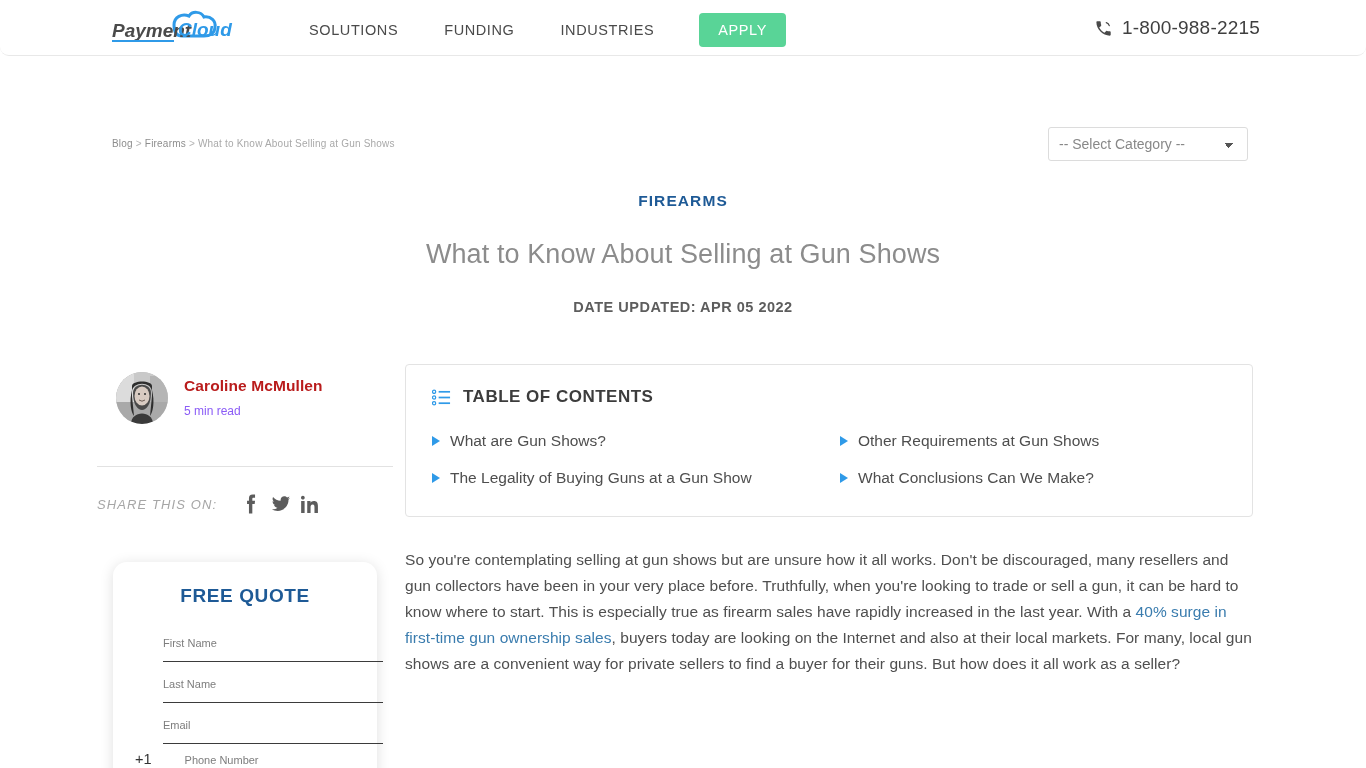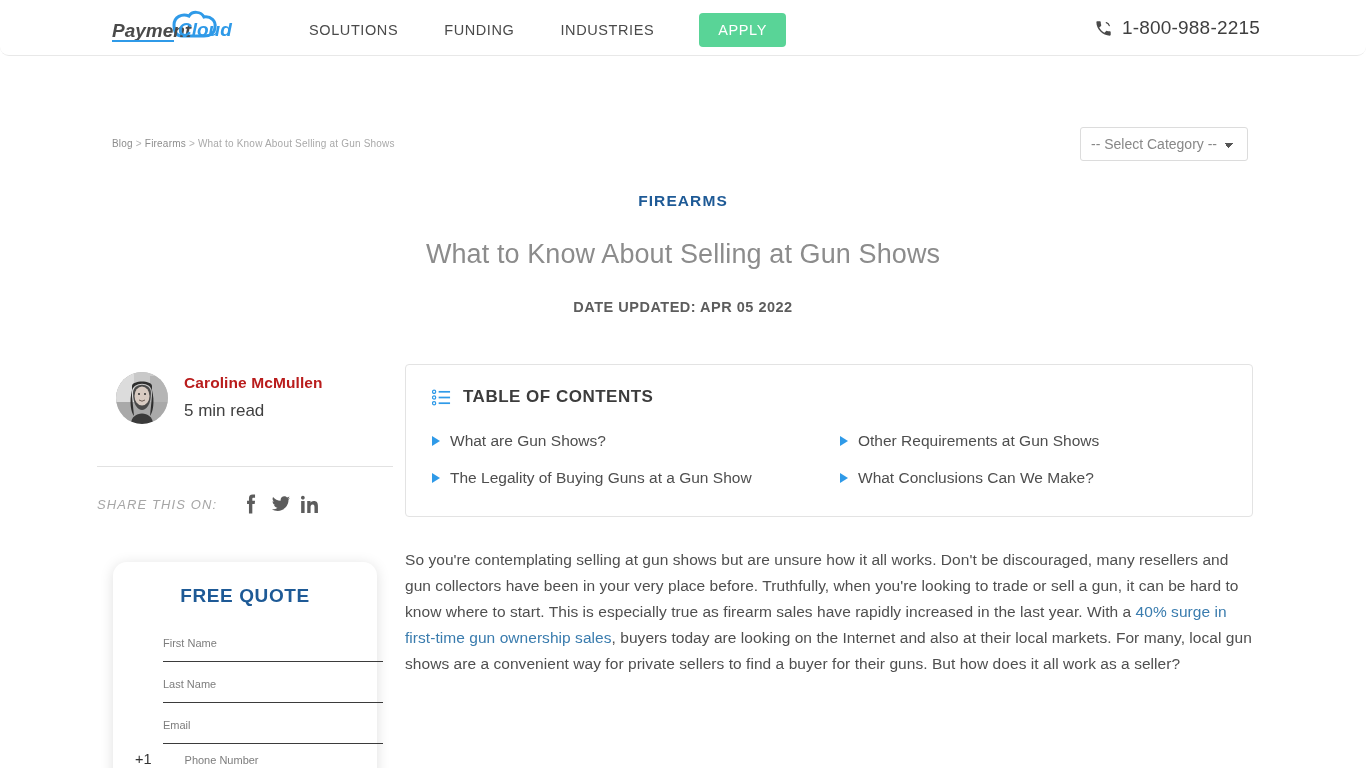--- a/index.html
+++ b/index.html
@@ -88,21 +88,21 @@
     letter-spacing: 0.2px;
     white-space: nowrap;
   }
   .breadcrumb a { color: #8d8d8d; text-decoration: none; cursor: pointer; }
   .breadcrumb .sep { color: #b5b5b5; }
   .breadcrumb .current { color: #a9a9a9; }
 
   .cat-select {
     position: absolute;
     right: 118px; top: 71px;
-    width: 168px; height: 34px;
+    width: 200px; height: 34px;
     border: 1px solid #dcdcdc;
     border-radius: 3px;
     background: #ffffff;
     font-size: 14px;
     color: #888888;
     font-family: "Liberation Sans", sans-serif;
     padding: 0 10px;
     cursor: pointer;
     appearance: none;
     -webkit-appearance: none;
@@ -167,22 +167,22 @@
   }
   .avatar svg { display: block; }
   .author-meta { line-height: 1.35; }
   .author-name {
     font-size: 15.5px;
     font-weight: bold;
     color: #b91c1c;
     letter-spacing: 0.1px;
   }
   .read-time {
-    font-size: 17px;
-    color: #404040;
+    font-size: 12px;
+    color: #8b5cf6;
     margin-top: 6px;
   }
   .divider {
     margin: 34px 0 0 0;
     height: 1px;
     background: #e2e2e2;
     width: 296px;
   }
   .share-row {
     display: flex;

